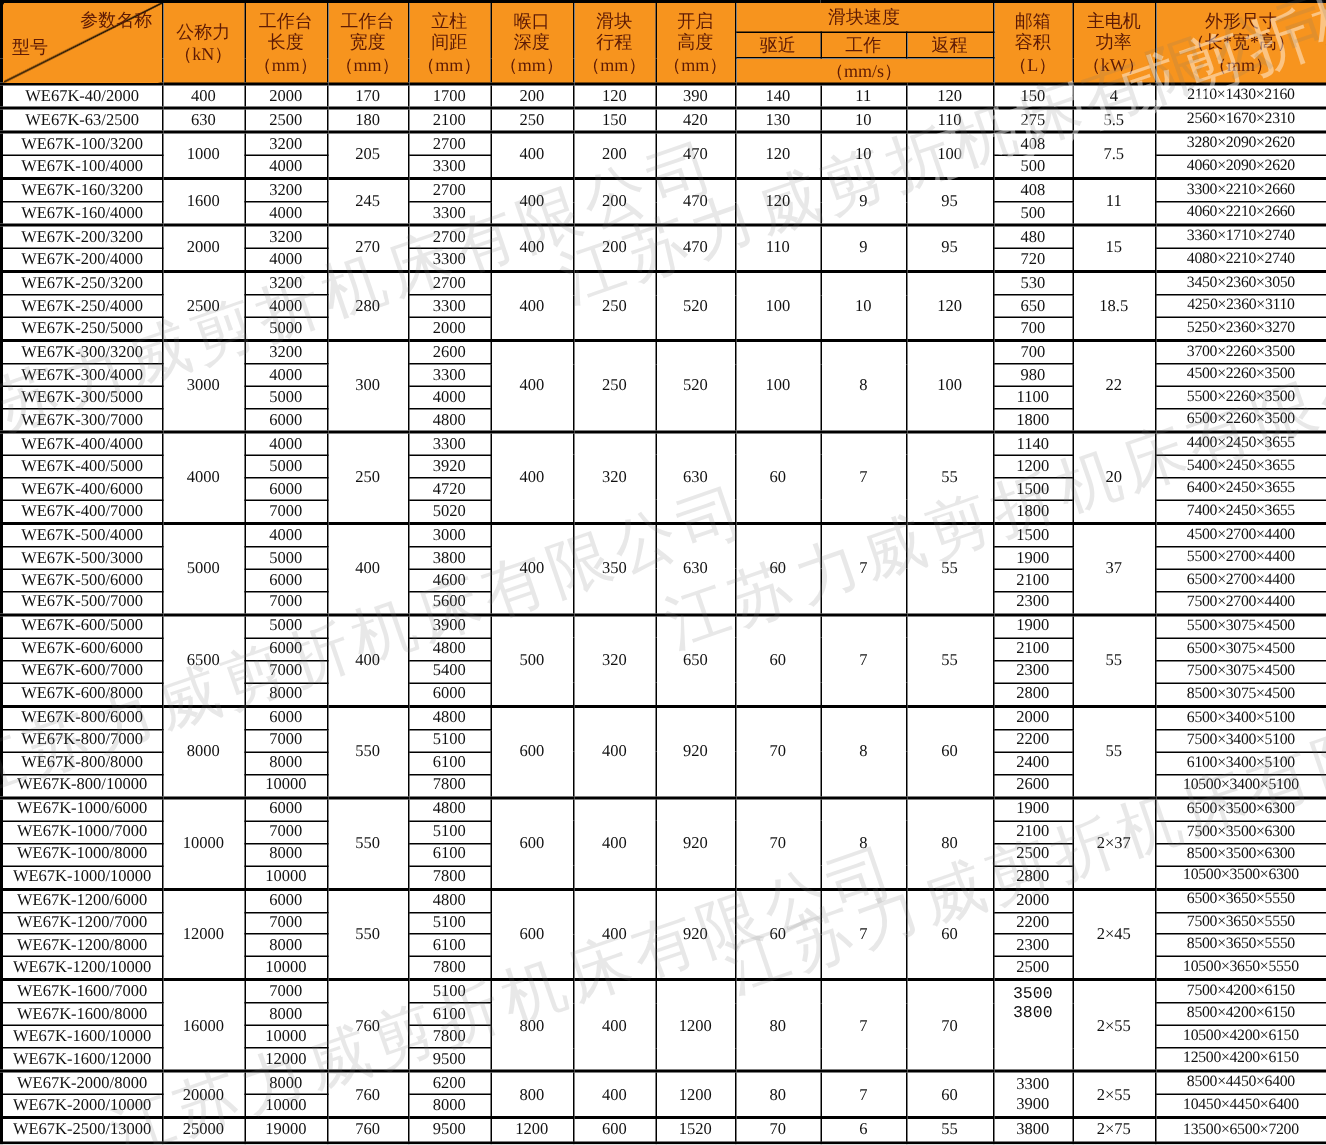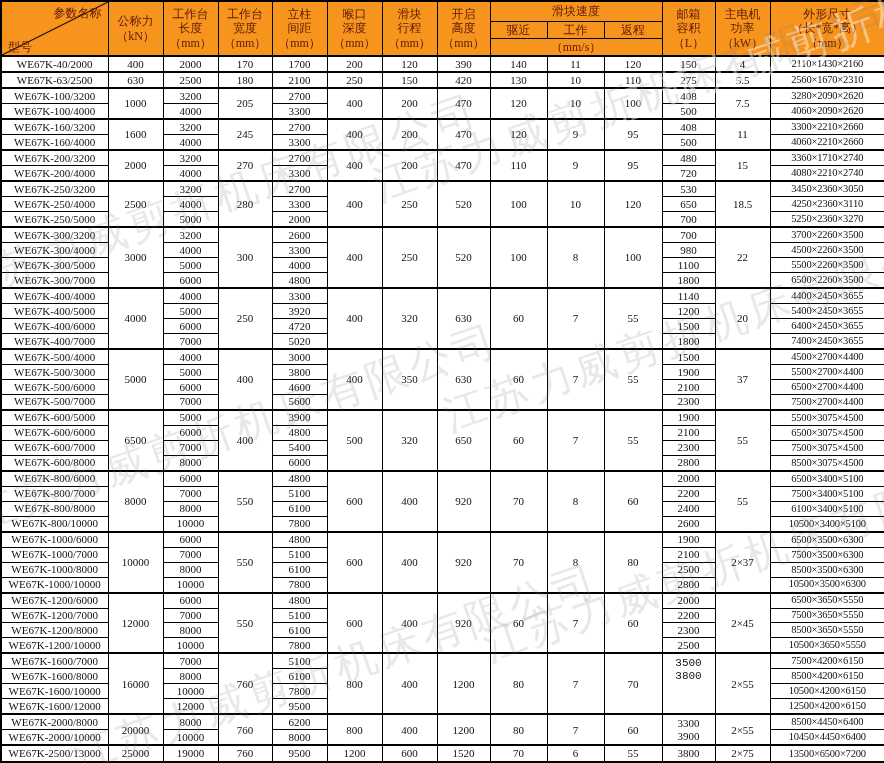--- a/index.html
+++ b/index.html
@@ -20,21 +20,21 @@
   td.dims{font-size:10.5px;letter-spacing:-0.2px;}
   tr.group-start td{border-top:2px solid #000;}
   td.multiline{white-space:pre-line;}
   td.vtop{vertical-align:top;padding-top:3px;font-family:Liberation Mono, monospace;}
   
   th.corner{position:relative;background:
       linear-gradient(to bottom right,
         rgba(0,0,0,0) calc(50% - 1px), #000 50%, rgba(0,0,0,0) calc(50% + 1px)),
       #F7941E;}
   th.corner .top-label{position:absolute;top:4px;right:6px;font-size:12px;}
-  th.corner .bottom-label{position:absolute;bottom:0;left:6px;font-size:12px;}
+  th.corner .bottom-label{position:absolute;bottom:16px;left:6px;font-size:12px;}
   
   .wm{position:absolute;white-space:nowrap;font-size:42px;letter-spacing:4px;
       transform:rotate(-19deg);pointer-events:none;z-index:5;
       color:rgba(120,120,120,0.17);font-family:"Liberation Sans","DejaVu Sans",sans-serif;}
   .wm.light{color:rgba(255,255,255,0.45);}
 </style>
 </head>
 <body>
 
 <div id="page">

